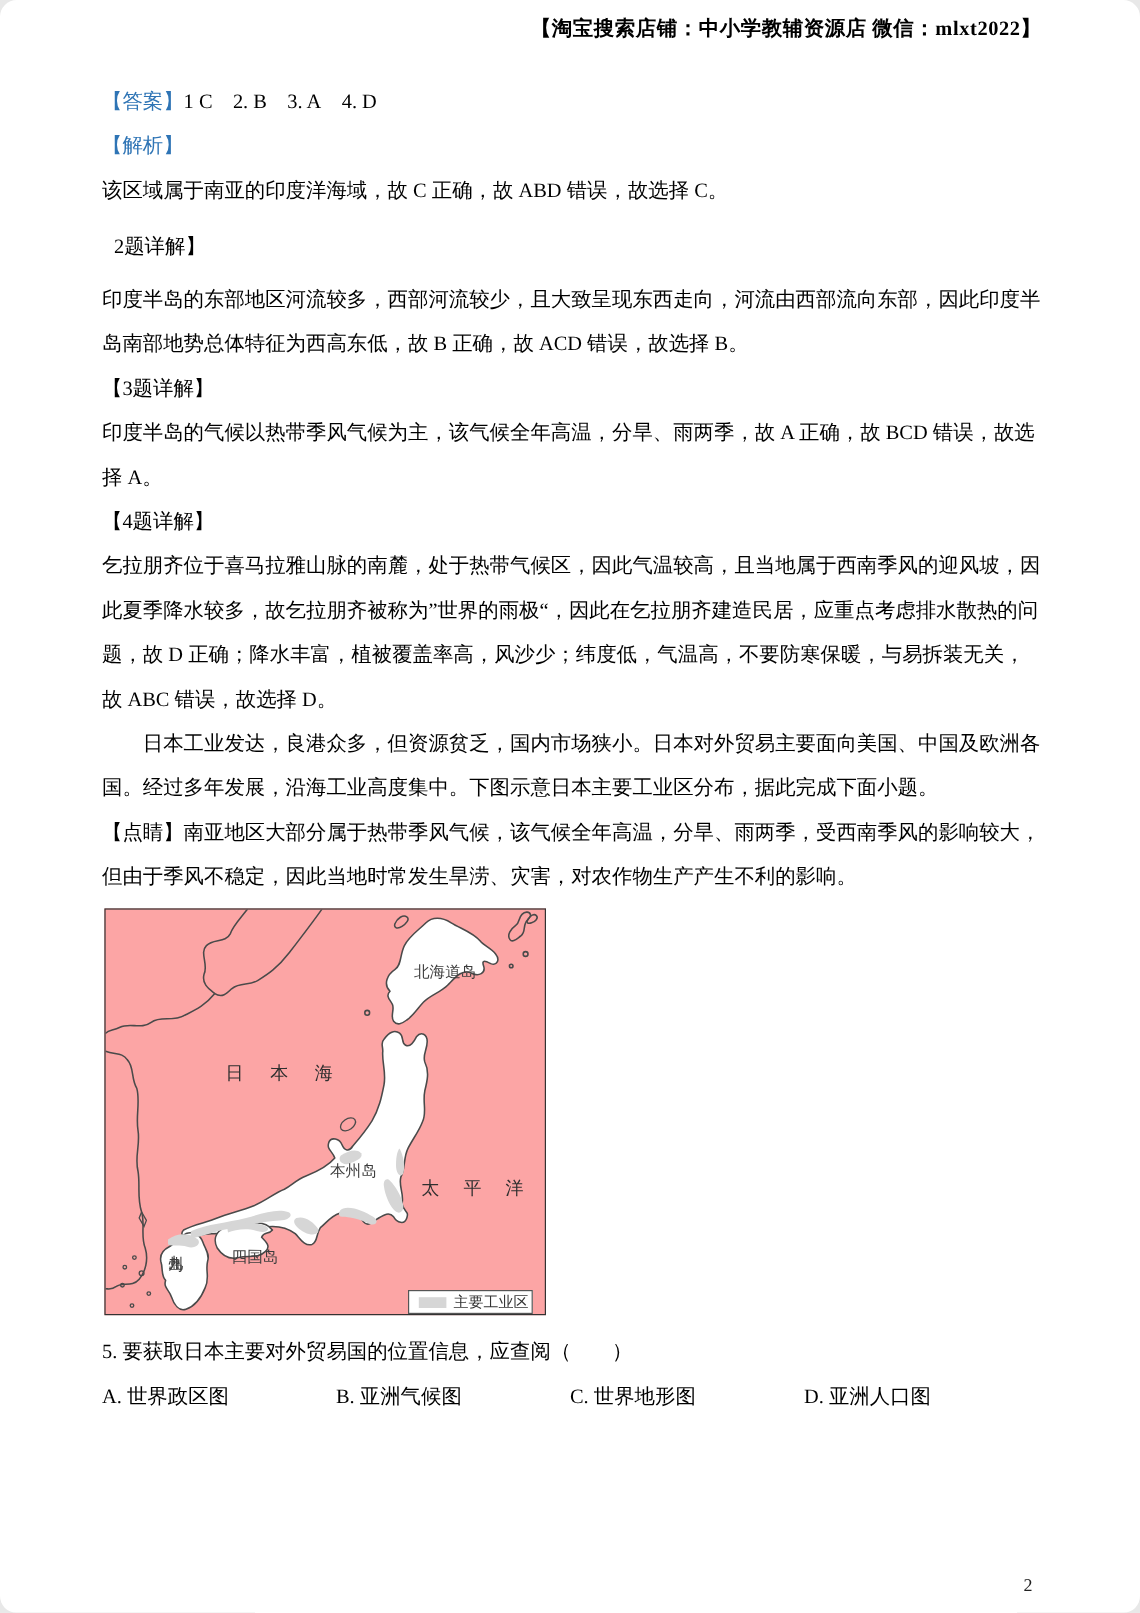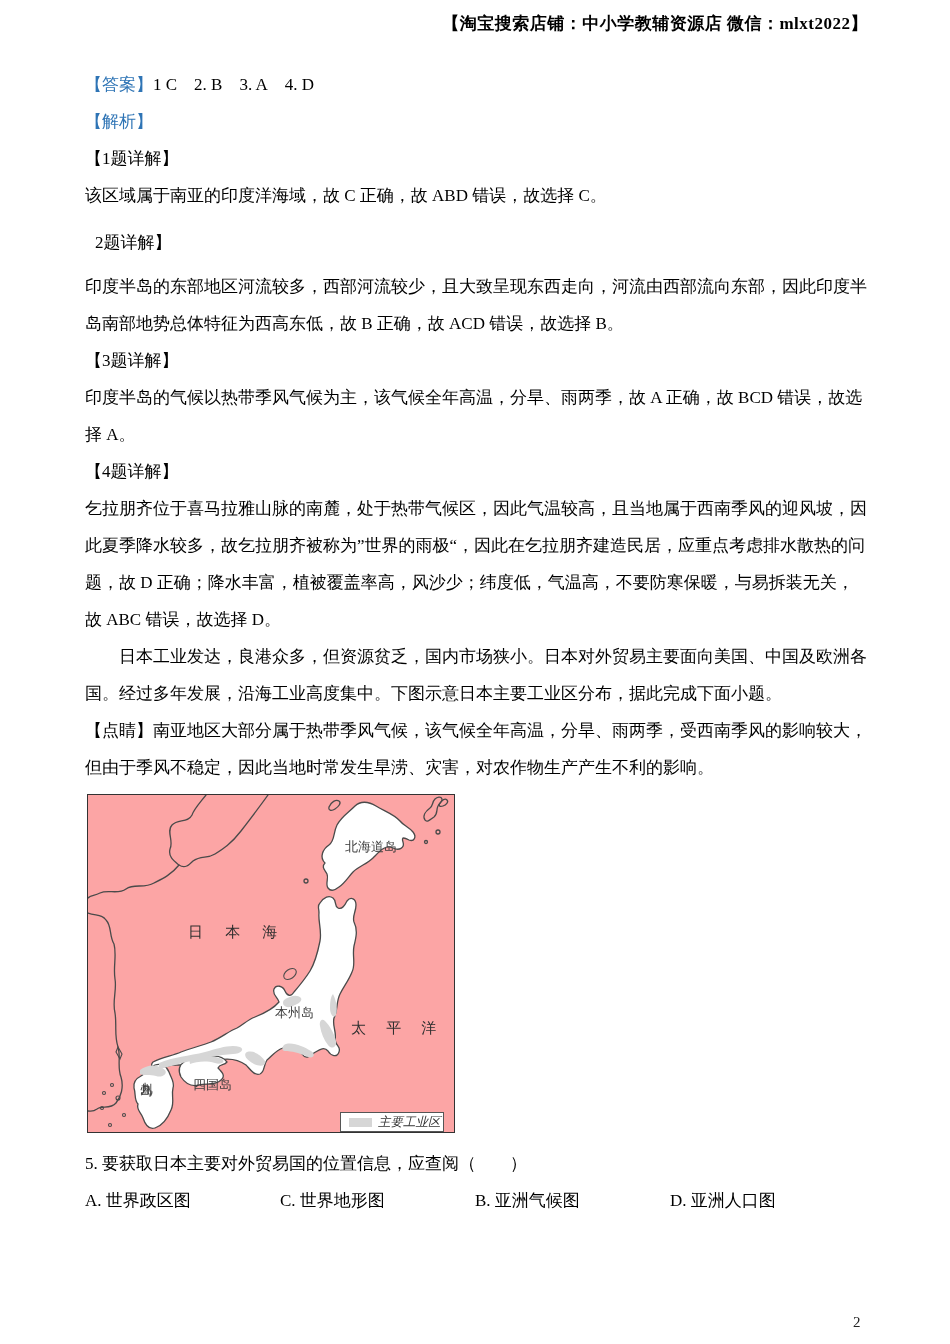--- a/index.html
+++ b/index.html
@@ -1,18 +1,18 @@
 <!DOCTYPE html>
 <html><head>
 <meta charset="utf-8">
 <style>
   html,body{margin:0;padding:0;background:#e8e8e8;}
   .page{
     position:relative;width:950px;height:1344px;margin:0 auto;background:#ffffff;
-    font-family:"Liberation Serif","DejaVu Serif",serif;color:#000;overflow:hidden;
+    font-family:"Liberation Serif","DejaVu Serif",serif;color:#000;overflow:hidden;border-radius:14px;
   }
   .header-line{
     position:absolute;top:12px;right:82px;font-size:17px;font-weight:600;
     letter-spacing:.5px;color:#000;
   }
   .content{
     position:absolute;left:85px;top:66px;width:782px;
     font-size:17px;line-height:37px;
   }
   .blue{color:#2e74b5;}
@@ -36,21 +36,21 @@
   .lbl-honshu{left:187px;top:211px;font-size:13px;}
   .lbl-pacific{left:263px;top:224px;font-size:15px;letter-spacing:8px;color:#2f2f2f;}
   .lbl-shikoku{left:105px;top:283px;font-size:13px;}
   .lbl-kyushu{
     left:51px;top:277px;font-size:12.5px;
     writing-mode:vertical-rl;text-orientation:upright;letter-spacing:1px;
   }
   .legend-box{
     position:absolute;right:10px;bottom:0;width:104px;height:20px;
     border:1.3px solid #555;display:flex;align-items:center;gap:6px;
-    padding-left:8px;box-sizing:border-box;background:#fff;font-style:italic;
+    padding-left:8px;box-sizing:border-box;background:#fff;
   }
   .legend-swatch{width:23px;height:9px;background:#d6d6d6;}
   .legend-text{font-size:12.5px;color:#333;font-family:"Liberation Sans","DejaVu Sans",sans-serif;}
   
   .question-block{margin-top:12px;}
   .options-row{display:flex;}
   .option{width:195px;}
   .option:last-child{width:auto;}
   .page-number{position:absolute;left:853px;top:1314px;font-size:15px;color:#222;}
 </style>
@@ -60,21 +60,20 @@
 <div class="page">
 
   <div class="header-line">【淘宝搜索店铺：中小学教辅资源店 微信：mlxt2022】</div>
 
   <div class="content">
 
     <p class="line"><span class="blue">【答案】</span><span>1 C 2. B 3. A 4. D</span></p>
 
     <p class="line blue">【解析】</p>
 
-    <p class="line">【1题详解】</p>
     <p class="line">该区域属于南亚的印度洋海域，故 C 正确，故 ABD 错误，故选择 C。</p>
 
     <p class="line mt10 pad-left">2题详解】</p>
     <p class="line mt7">印度半岛的东部地区河流较多，西部河流较少，且大致呈现东西走向，河流由西部流向东部，因此印度半岛南部地势总体特征为西高东低，故 B 正确，故 ACD 错误，故选择 B。</p>
 
     <p class="line">【3题详解】</p>
     <p class="line">印度半岛的气候以热带季风气候为主，该气候全年高温，分旱、雨两季，故 A 正确，故 BCD 错误，故选择 A。</p>
 
     <p class="line">【4题详解】</p>
     <p class="line">乞拉朋齐位于喜马拉雅山脉的南麓，处于热带气候区，因此气温较高，且当地属于西南季风的迎风坡，因此夏季降水较多，故乞拉朋齐被称为”世界的雨极“，因此在乞拉朋齐建造民居，应重点考虑排水散热的问题，故 D 正确；降水丰富，植被覆盖率高，风沙少；纬度低，气温高，不要防寒保暖，与易拆装无关，故 ABC 错误，故选择 D。</p>
@@ -142,22 +141,22 @@
       <span class="map-label lbl-kyushu">九州岛</span>
       <div class="legend-box">
         <span class="legend-swatch"></span>
         <span class="legend-text">主要工业区</span>
       </div>
     </div>
 
     <p class="line question-block">5. 要获取日本主要对外贸易国的位置信息，应查阅（　　）</p>
     <div class="options-row">
       <span class="option">A. 世界政区图</span>
+      <span class="option">B. 亚洲气候图</span>
       <span class="option">C. 世界地形图</span>
-      <span class="option">B. 亚洲气候图</span>
       <span class="option">D. 亚洲人口图</span>
     </div>
 
   </div>
 
   <div class="page-number">2</div>
 
 </div>
 
 </body></html>

